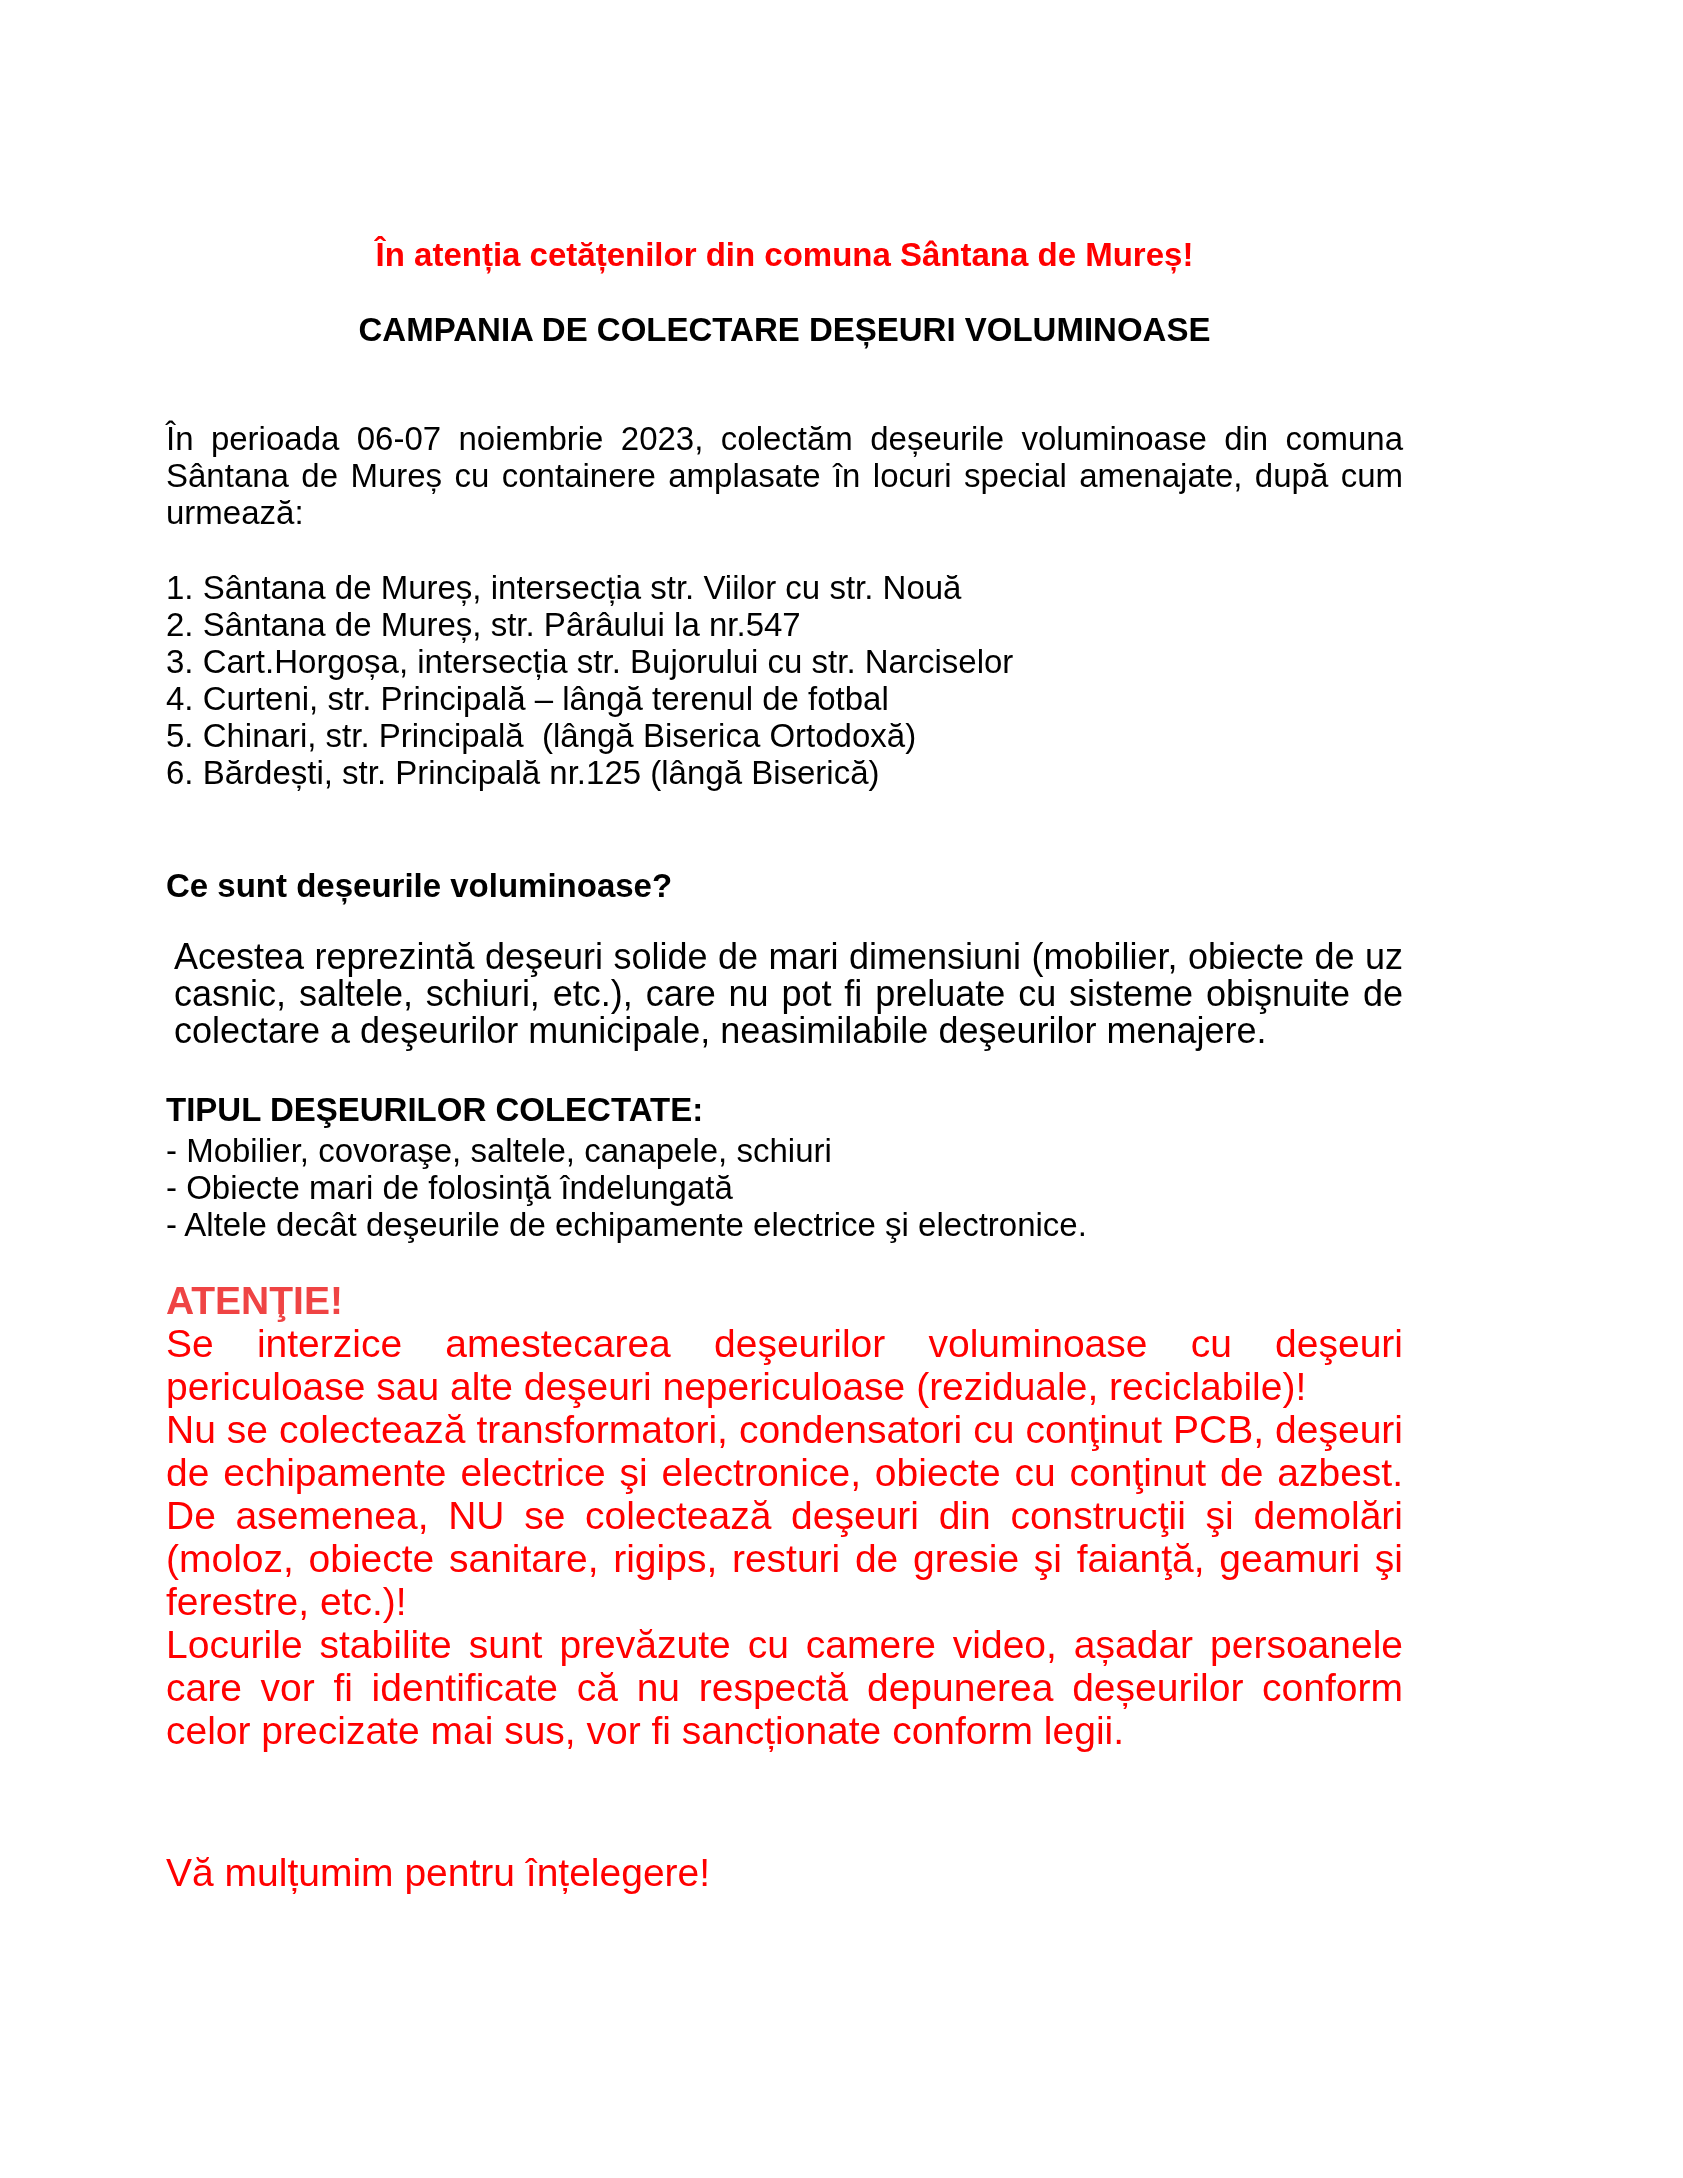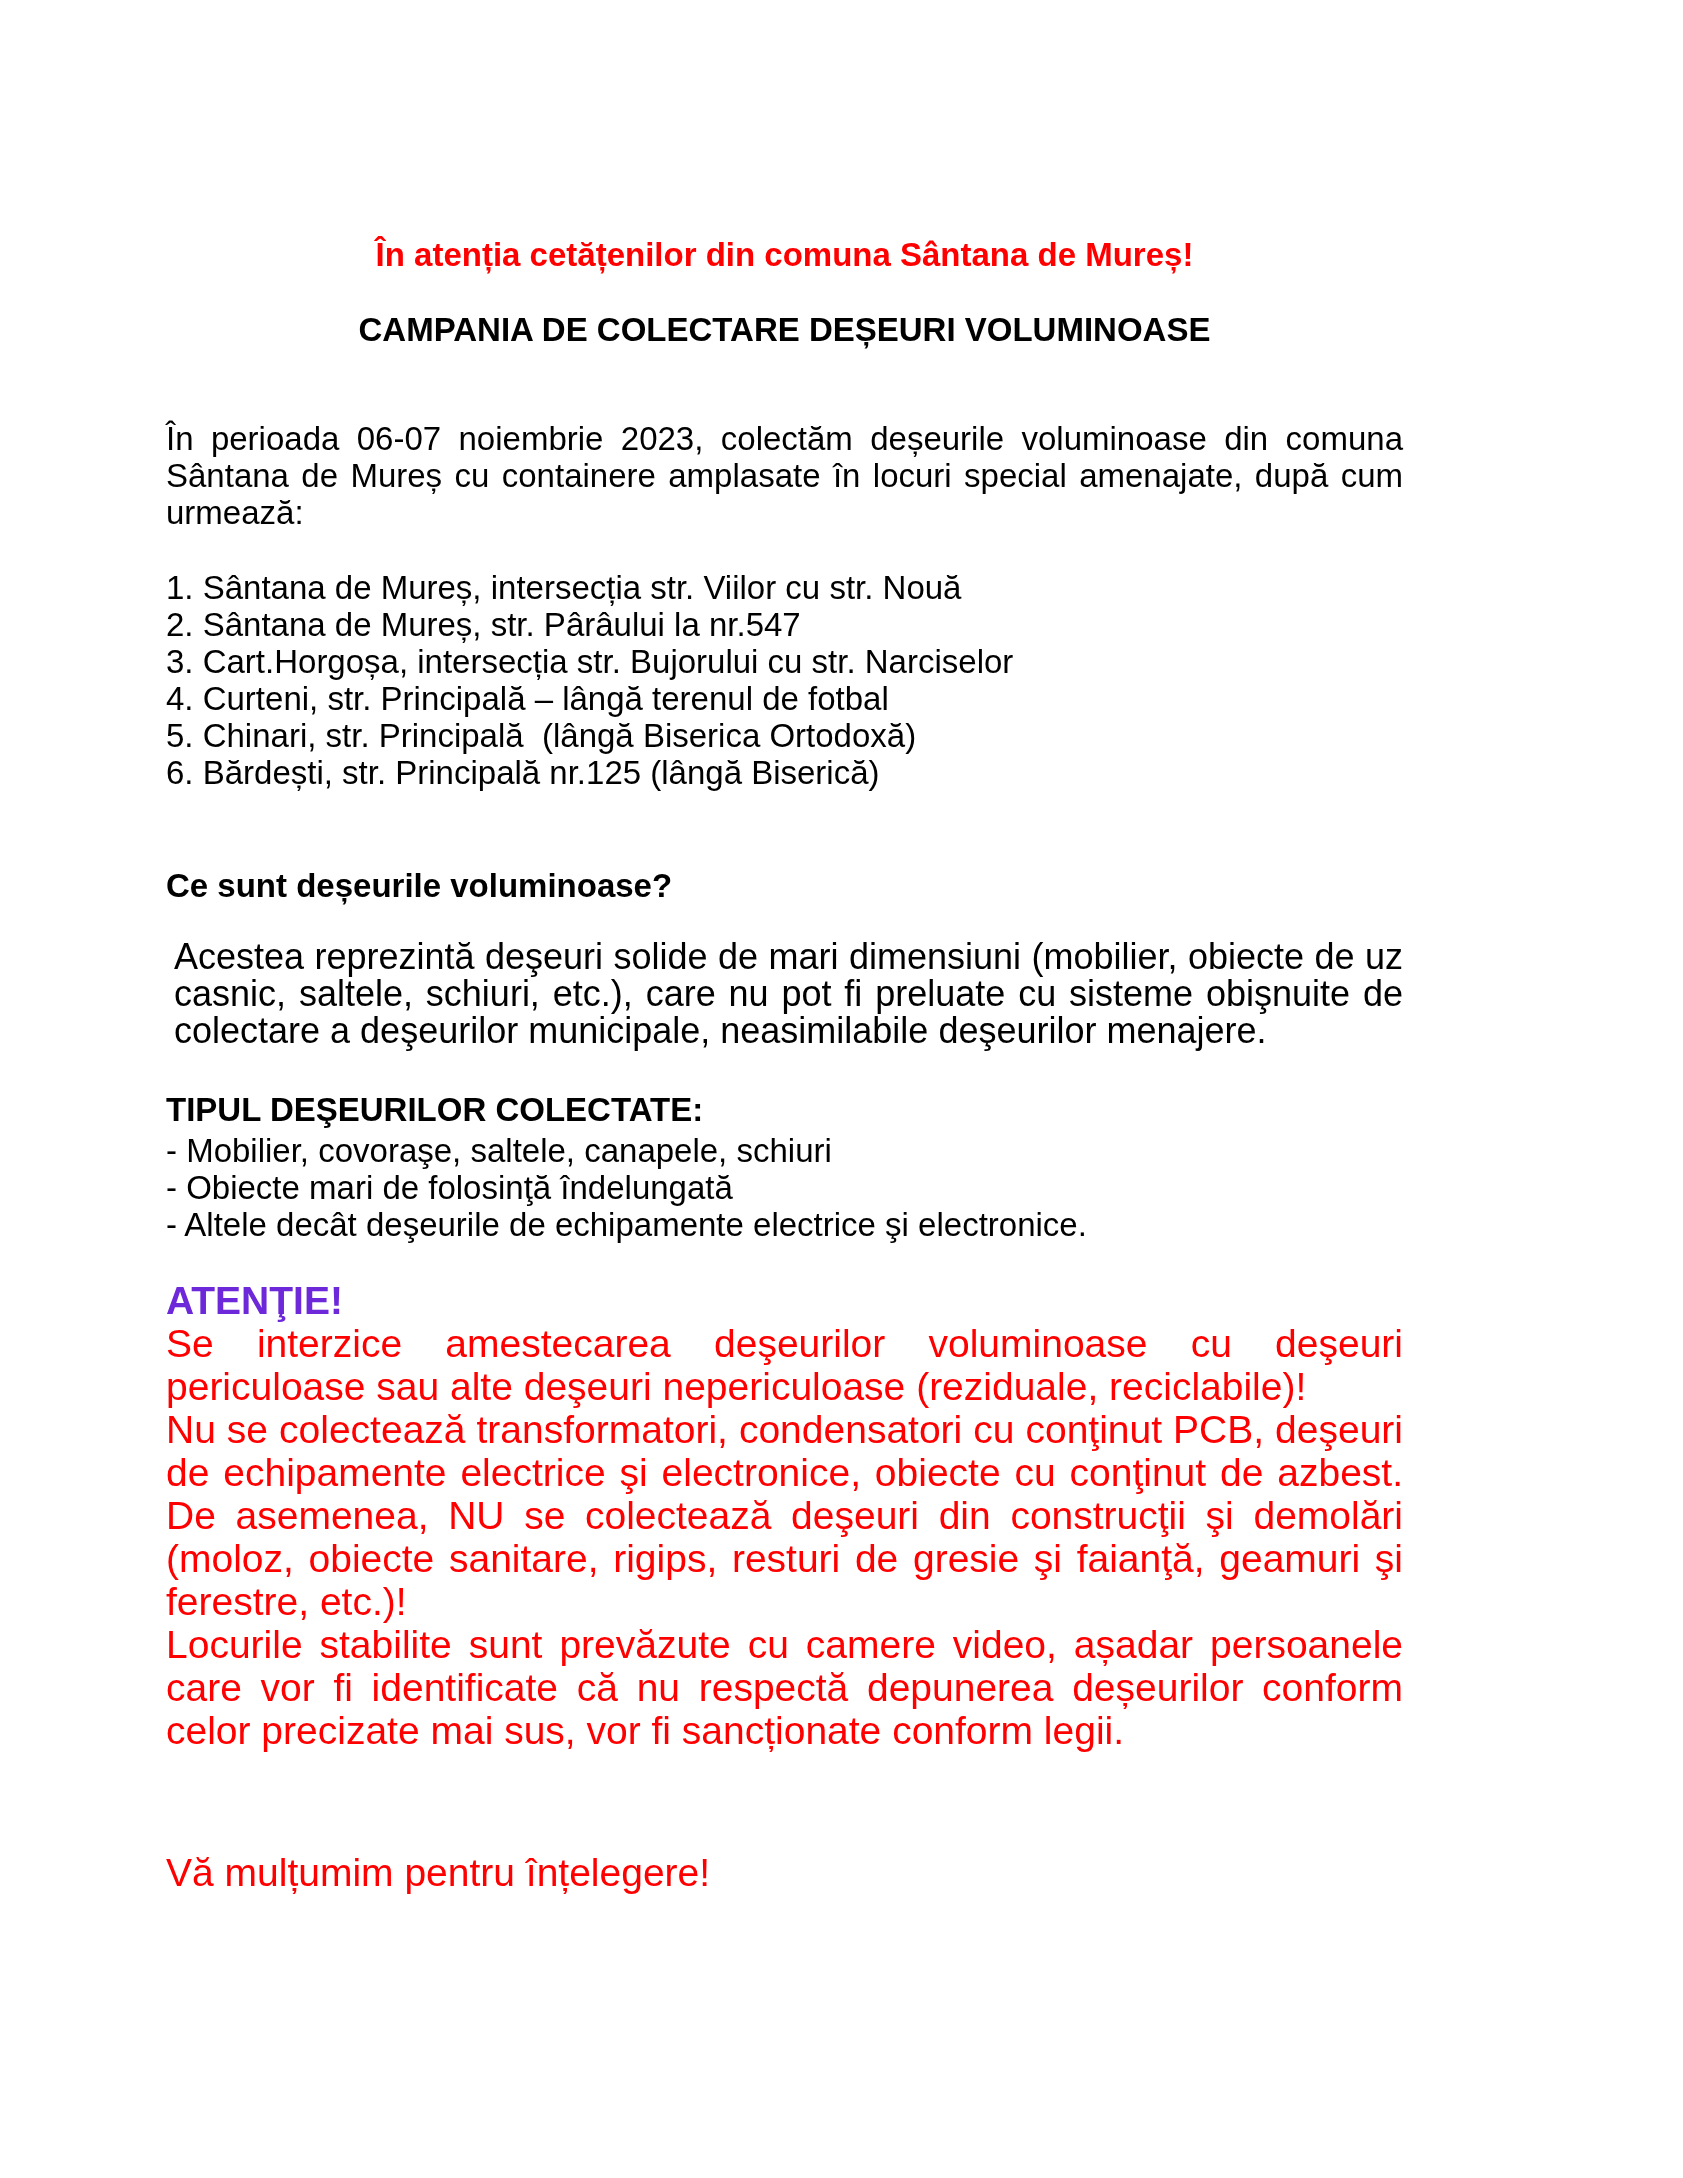--- a/index.html
+++ b/index.html
@@ -69,21 +69,21 @@
   }
   .types-list {
     font-size: 33px;
     line-height: 37px;
     margin: 4px 0 0 0;
   }
   .attention {
     margin: 36px 0 0 0;
   }
   .attention-heading {
-    color: #6d28d9;
+    color: #ef4444;
     font-weight: bold;
     font-size: 39px;
     line-height: 43px;
     margin: 0;
   }
   .attention-paragraphs p {
     color: #ff0000;
     font-size: 39px;
     line-height: 43px;
     text-align: justify;

